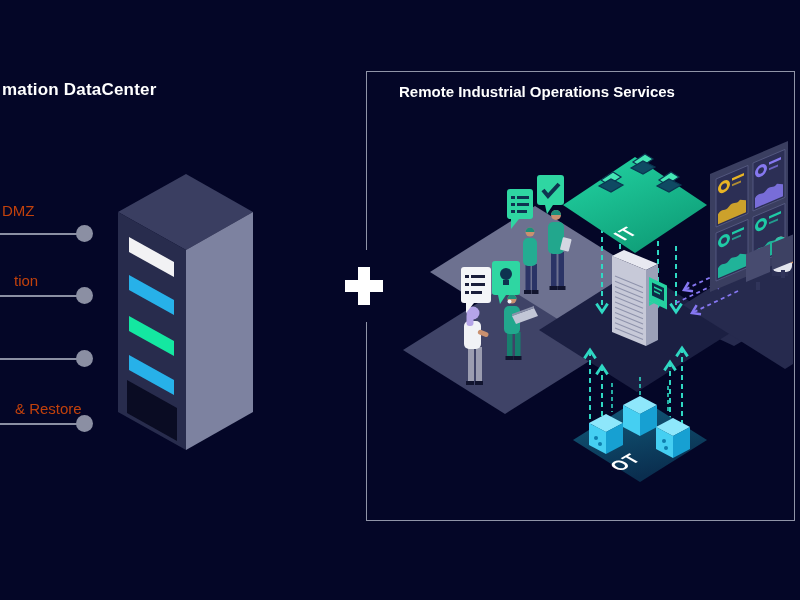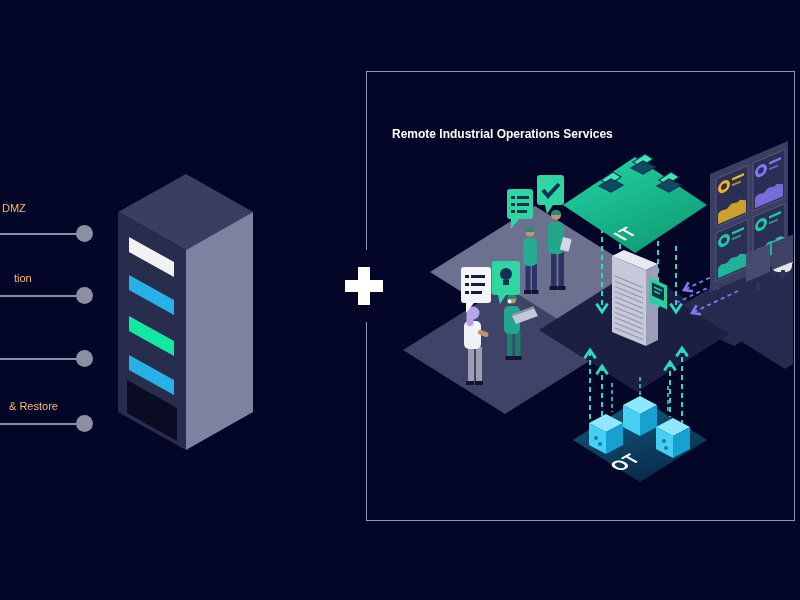--- a/index.html
+++ b/index.html
@@ -1,51 +1,52 @@
 <!DOCTYPE html>
 <html><head>
 <meta charset="utf-8">
 <style>
   html,body{margin:0;padding:0;background:#040627;}
   .canvas{position:relative;width:800px;height:600px;background:#040627;overflow:hidden;
           font-family:"Liberation Sans",sans-serif;color:#fff;}
   .left-title{position:absolute;left:2px;top:80px;font-size:17px;font-weight:bold;
               letter-spacing:.2px;white-space:nowrap;}
-  .callout-label{position:absolute;font-size:11px;color:#fdba74;white-space:nowrap;}
+  .callout-label{position:absolute;font-size:15px;color:#c2410c;white-space:nowrap;}
   .callout-line{position:absolute;left:0;width:77px;height:2px;background:#8b8fa3;}
   .callout-dot{position:absolute;left:76px;width:17px;height:17px;border-radius:50%;background:#8b8fa3;}
   .ops-box{position:absolute;left:366px;top:71px;width:429px;height:450px;
            border:1.5px solid #9094a8;box-sizing:border-box;}
-  .ops-title{position:absolute;left:25px;top:11px;font-size:12px;font-weight:bold;white-space:nowrap;margin-top:44px;}
+  .ops-title{position:absolute;left:32px;top:11px;font-size:15px;font-weight:bold;white-space:nowrap;}
   .plus-patch{position:absolute;left:357px;top:250px;width:16px;height:72px;background:#040627;}
   .plus-icon{position:absolute;left:0;top:0;}
   .plus-h{position:absolute;left:345px;top:280px;width:38px;height:12px;background:#fff;}
   .plus-v{position:absolute;left:358px;top:267px;width:12px;height:38px;background:#fff;}
   svg.art{position:absolute;left:0;top:0;}
   svg text{font-family:"Liberation Sans",sans-serif;}
 </style>
 </head>
 <body>
 
 <div class="canvas">
 
+  <div class="left-title">mation DataCenter</div>
 
   <div class="callout-label" style="left:2px;top:202px">DMZ</div>
   <div class="callout-line" style="top:233px"></div>
   <div class="callout-dot" style="top:225px"></div>
 
   <div class="callout-label" style="left:14px;top:272px">tion</div>
   <div class="callout-line" style="top:295px"></div>
   <div class="callout-dot" style="top:287px"></div>
 
   <div class="callout-label" style="left:0;top:337px"></div>
   <div class="callout-line" style="top:358px"></div>
   <div class="callout-dot" style="top:350px"></div>
 
-  <div class="callout-label" style="left:9px;top:400px">&amp; Restore</div>
+  <div class="callout-label" style="left:15px;top:400px">&amp; Restore</div>
   <div class="callout-line" style="top:423px"></div>
   <div class="callout-dot" style="top:415px"></div>
 
   <div class="ops-box">
     <div class="ops-title">Remote Industrial Operations Services</div>
   </div>
 
   <svg class="art" width="800" height="600" viewBox="0 0 800 600">
     <defs>
       <marker id="arrTeal" viewBox="0 0 10 10" refX="8" refY="5" markerWidth="7" markerHeight="7" orient="auto">

